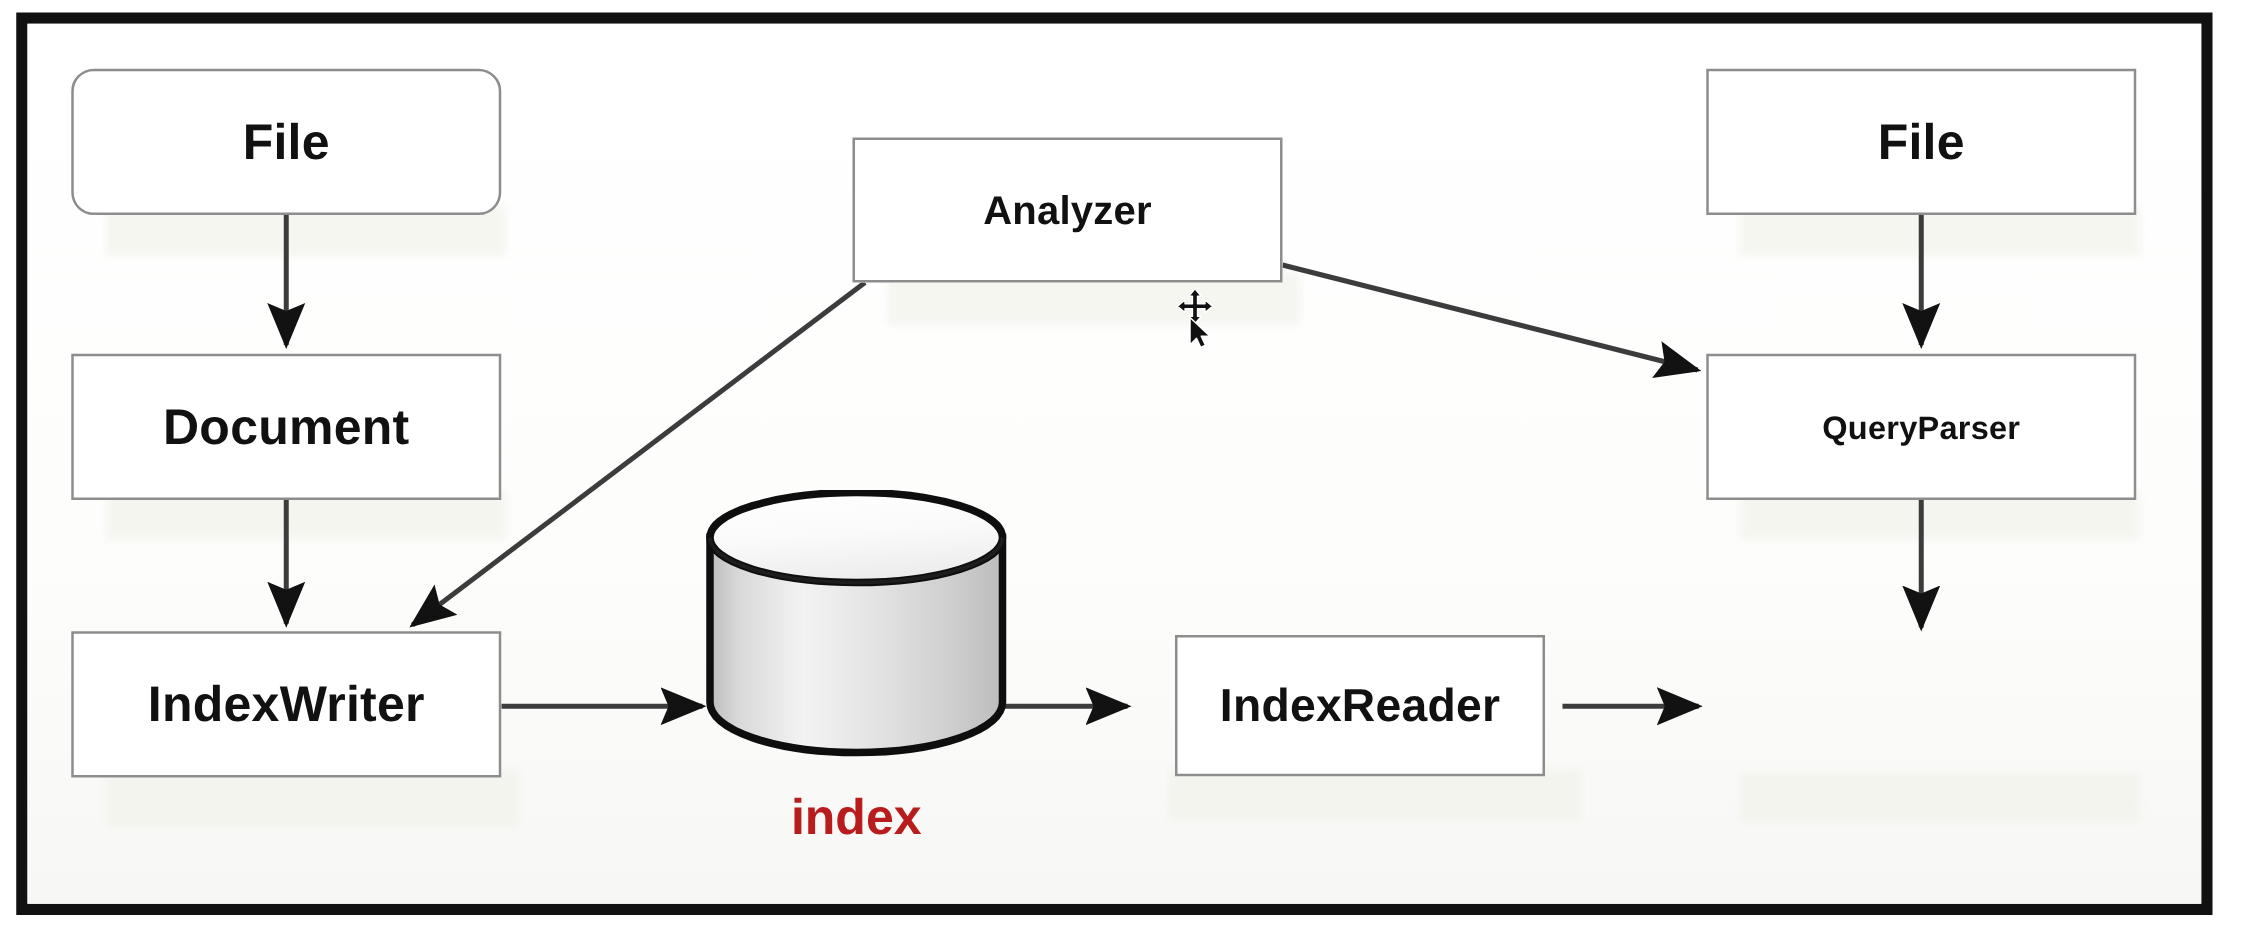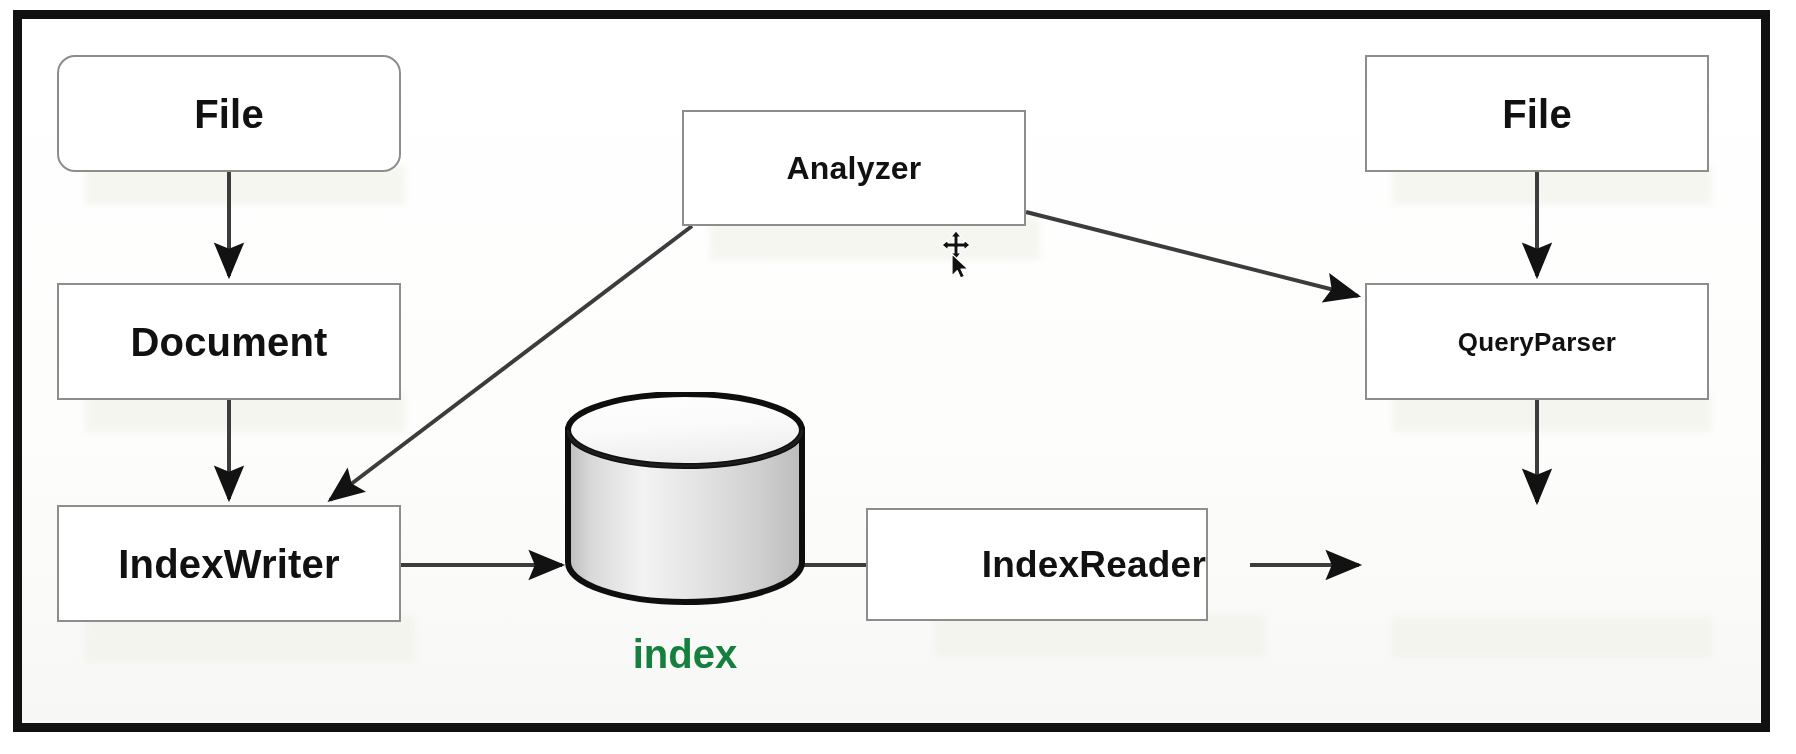--- a/index.html
+++ b/index.html
@@ -62,21 +62,21 @@
     overflow: visible;
   }
   .cyl {
     position: absolute;
     z-index: 5;
   }
   .cyl-cap-label {
     position: absolute;
     z-index: 6;
     font-weight: bold;
-    color: #15803d;
+    color: #b91c1c;
     white-space: nowrap;
   }
   .cursor {
     position: absolute;
     z-index: 20;
   }
 </style>
 </head>
 <body>
 
@@ -170,21 +170,21 @@
   </div>
 
   <div class="node" style="left:57px; top:505px; width:344px; height:117px; font-size:40px;">
     <span class="lbl">IndexWriter</span>
   </div>
 
   <div class="node" style="left:682px; top:110px; width:344px; height:116px; font-size:32px;">
     <span class="lbl">Analyzer</span>
   </div>
 
-  <div class="node" style="left:866px; top:508px; width:342px; height:113px; font-size:37px;justify-content:flex-end;">
+  <div class="node" style="left:940px; top:508px; width:296px; height:113px; font-size:37px;">
     <span class="lbl">IndexReader</span>
   </div>
 
   <div class="node" style="left:1365px; top:55px; width:344px; height:117px; font-size:40px;">
     <span class="lbl">File</span>
   </div>
 
   <div class="node" style="left:1365px; top:283px; width:344px; height:117px; font-size:26px;">
     <span class="lbl">QueryParser</span>
   </div>

